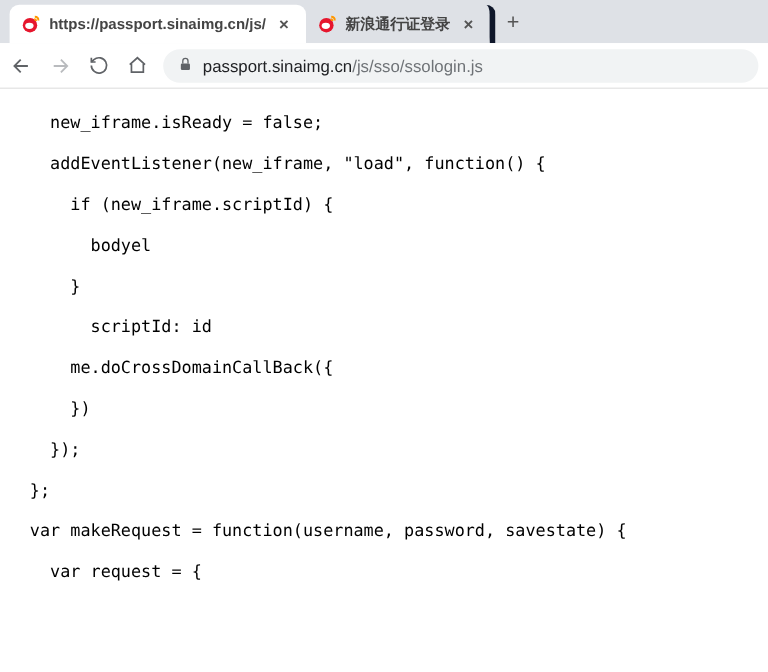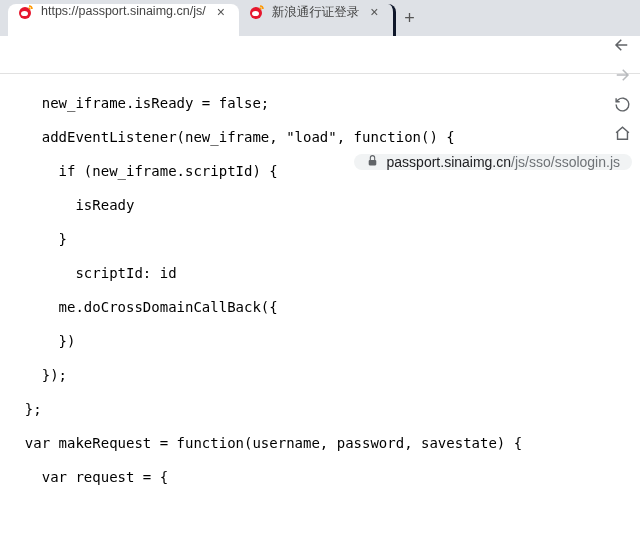--- a/index.html
+++ b/index.html
@@ -1,25 +1,25 @@
 <!DOCTYPE html>
 <html><head>
 <meta charset="utf-8">
 <style>
   * { margin: 0; padding: 0; box-sizing: border-box; }
   body { font-family: -apple-system, "Segoe UI", Arial, sans-serif; background: #fff; width: 640px; height: 560px; overflow: hidden; }
   .tabstrip { display: flex; align-items: center; background: #dee1e6; height: 36px; padding-left: 8px; }
-  .tab { display: flex; height: 32px; padding: 0 10px; margin-top: 4px; border-radius: 8px 8px 0 0; font-size: 12.5px; color: #444; max-width: 260px; gap: 7px; }
+  .tab { display: flex; align-items: center; height: 32px; padding: 0 10px; margin-top: 4px; border-radius: 8px 8px 0 0; font-size: 12.5px; color: #444; max-width: 260px; gap: 7px; font-weight: bold; }
   .tab.active { background: #fff; }
-  .tab.inactive { background: transparent; border-right: 3px solid #0f172a; }
+  .tab.inactive { background: transparent; border-right: 5px solid #0f172a; }
   .favicon { width: 16px; height: 16px; flex-shrink: 0; }
   .tab-title { white-space: nowrap; overflow: hidden; text-overflow: clip; flex: 1; }
   .tab-close { padding: 0 4px; color: #555; font-size: 14px; }
   .newtab { width: 28px; text-align: center; color: #555; font-size: 18px; }
-  .toolbar { display: flex; align-items: flex-end; background: #fff; height: 38px; padding: 0 8px; border-bottom: 1px solid #e1e1e1; gap: 12px; flex-direction: column; }
+  .toolbar { display: flex; align-items: center; background: #fff; height: 38px; padding: 0 8px; border-bottom: 1px solid #e1e1e1; gap: 12px; }
   .navbtn { color: #606367; display: flex; align-items: center; justify-content: center; width: 20px; height: 20px; }
   .navbtn.disabled { color: #b9bbbe; }
   .omnibox { flex: 1; display: flex; align-items: center; background: #f1f3f4; border-radius: 14px; height: 28px; padding: 0 12px; gap: 8px; font-size: 14px; color: #202124; }
   .lock { color: #606367; }
   .url-host { color: #202124; }
   .url-path { color: #6f7377; }
   .content { padding: 4px 0 0 8px; font-family: "SimSun", "NSimSun", "Songti SC", monospace; font-size: 14px; line-height: 17px; color: #000; white-space: pre; position: relative; }
 </style>
 </head>
 <body>
@@ -77,21 +77,21 @@
           <path d="M8 11V7a4 4 0 1 1 8 0v4" fill="none" stroke="currentColor" stroke-width="2"></path>
         </svg></span>
     <span><span class="url-host">passport.sinaimg.cn</span><span class="url-path">/js/sso/ssologin.js</span></span>
   </div>
 </div>
 
 <div class="content">
 <div>    new_iframe.isReady = false;</div>
 <div>    addEventListener(new_iframe, "load", function() {</div>
 <div>      if (new_iframe.scriptId) {</div>
-<div>        isReady</div>
+<div>        bodyel</div>
 <div>      }</div>
 <div>        scriptId: id</div>
 <div>      me.doCrossDomainCallBack({</div>
 <div>      })</div>
 <div>    });</div>
 <div>  };</div>
 <div>  var makeRequest = function(username, password, savestate) {</div>
 <div>    var request = {</div>
 
 

